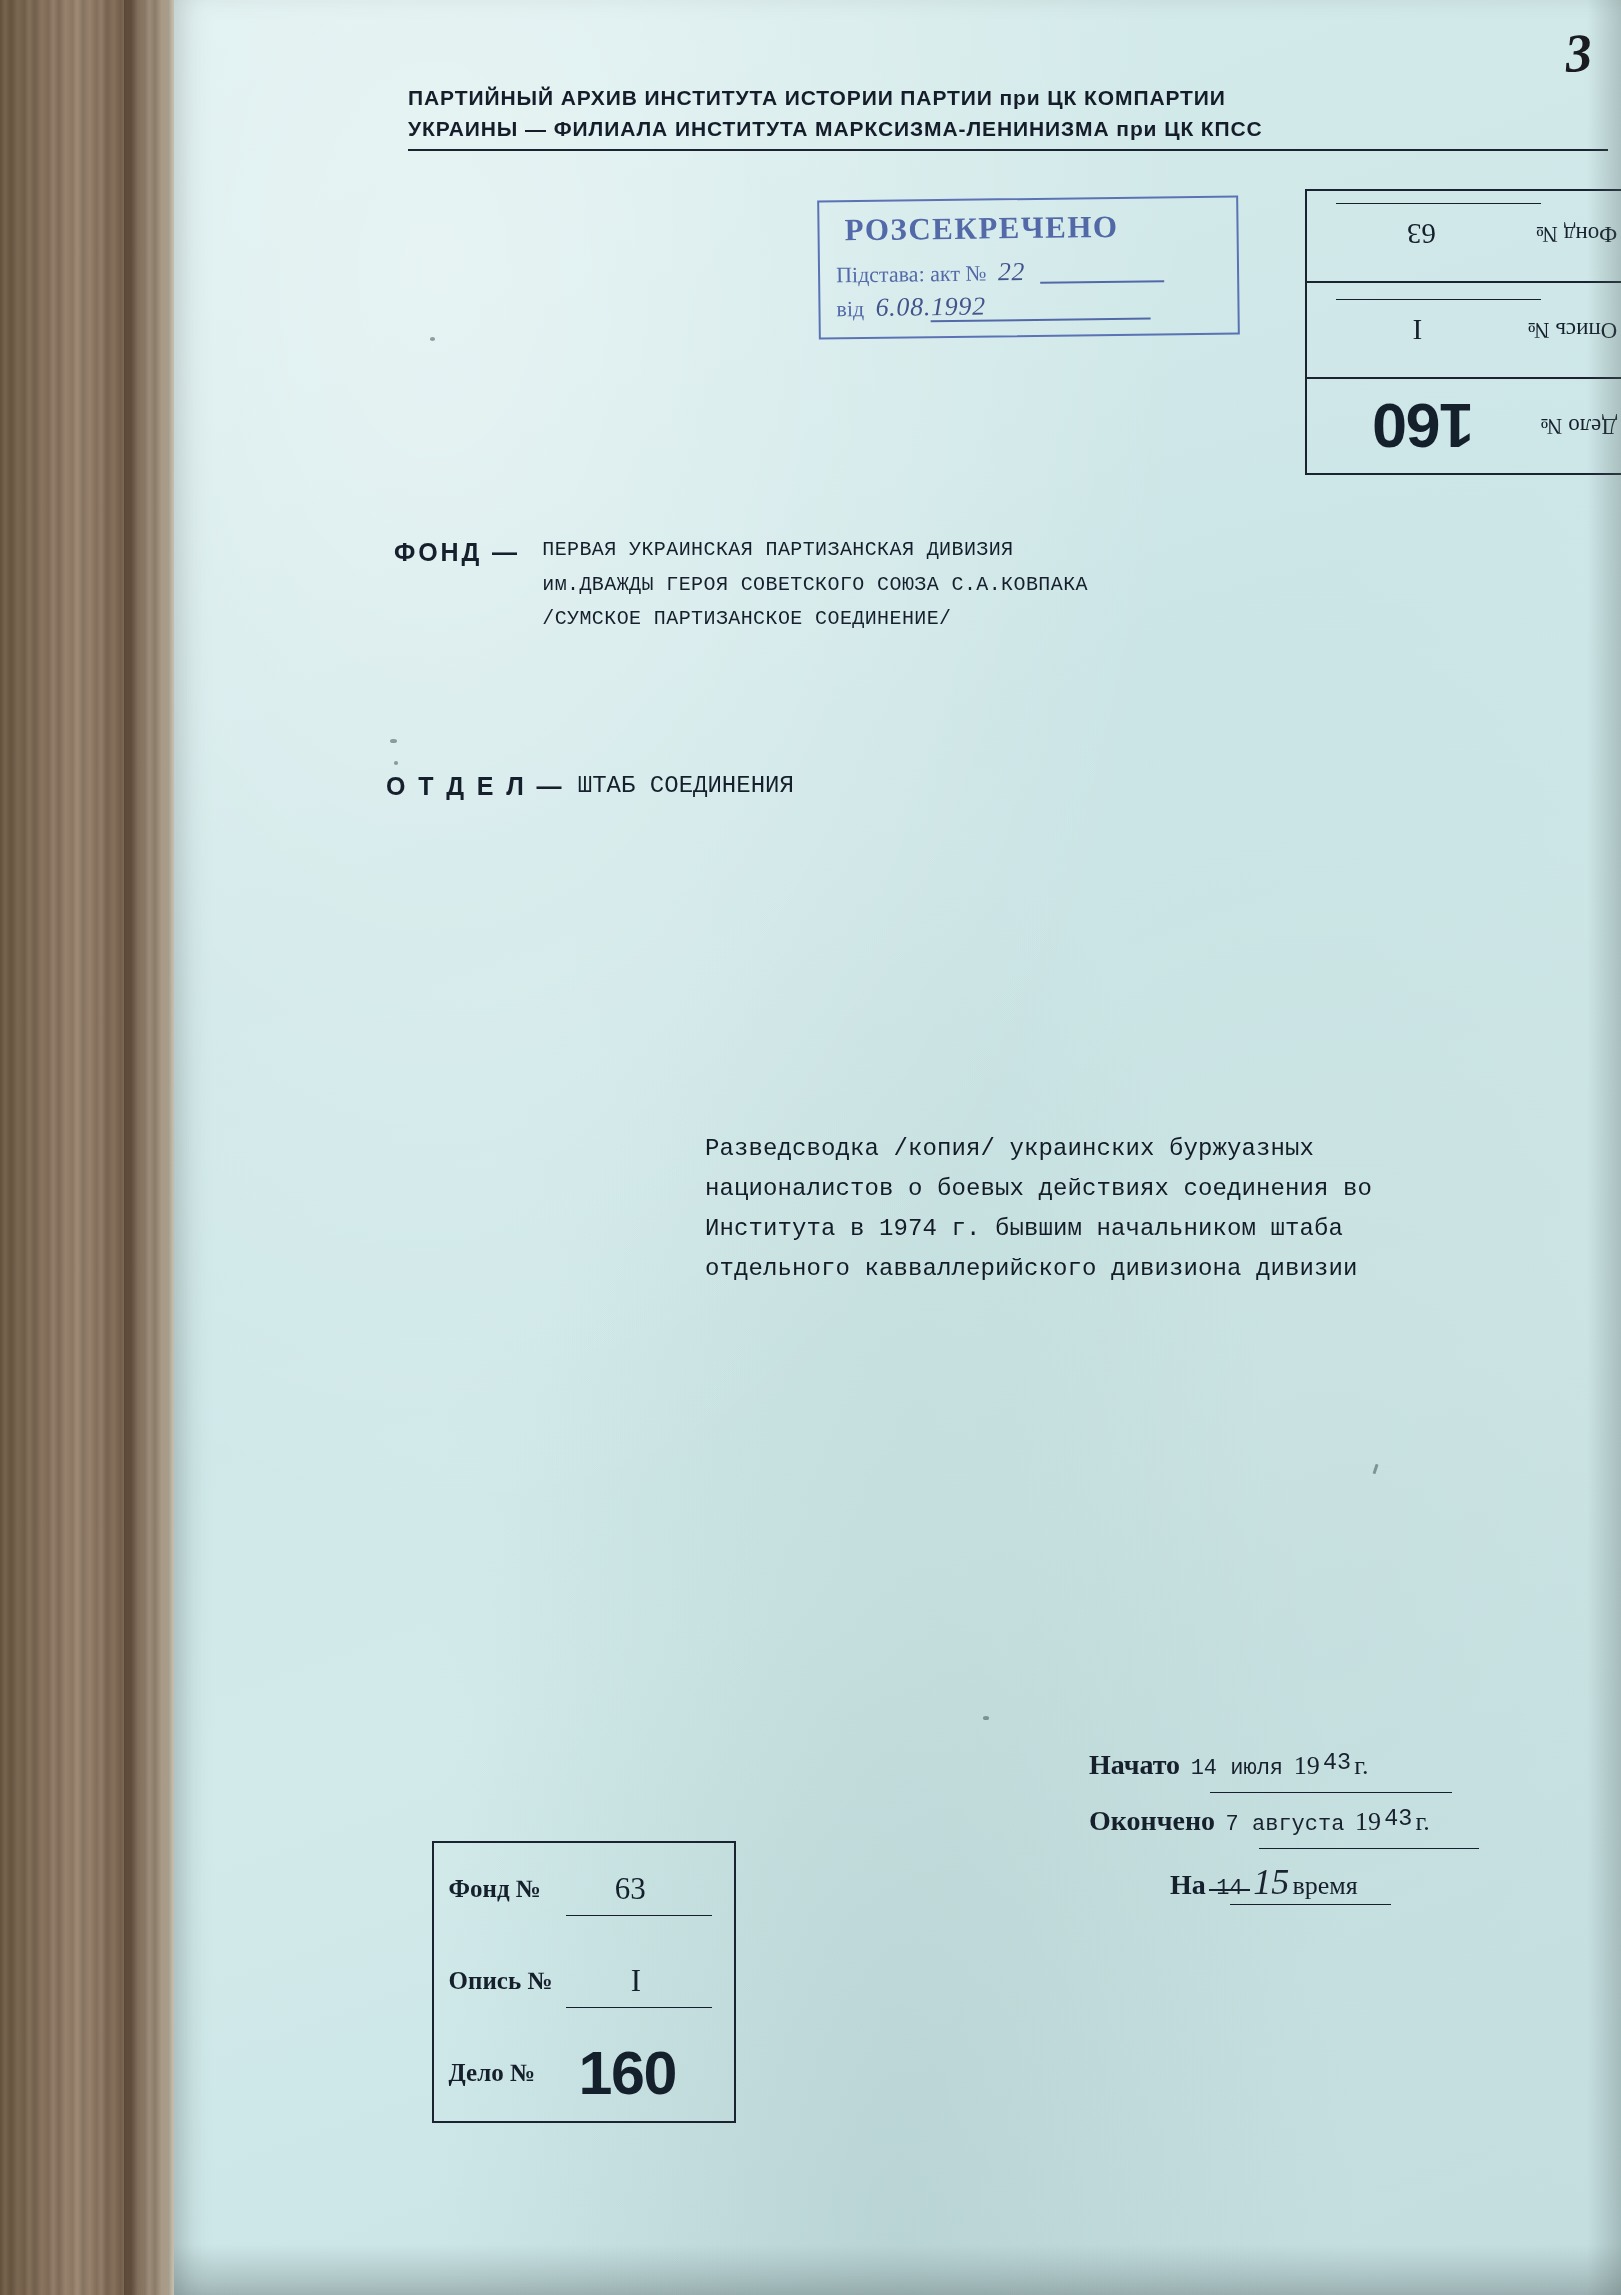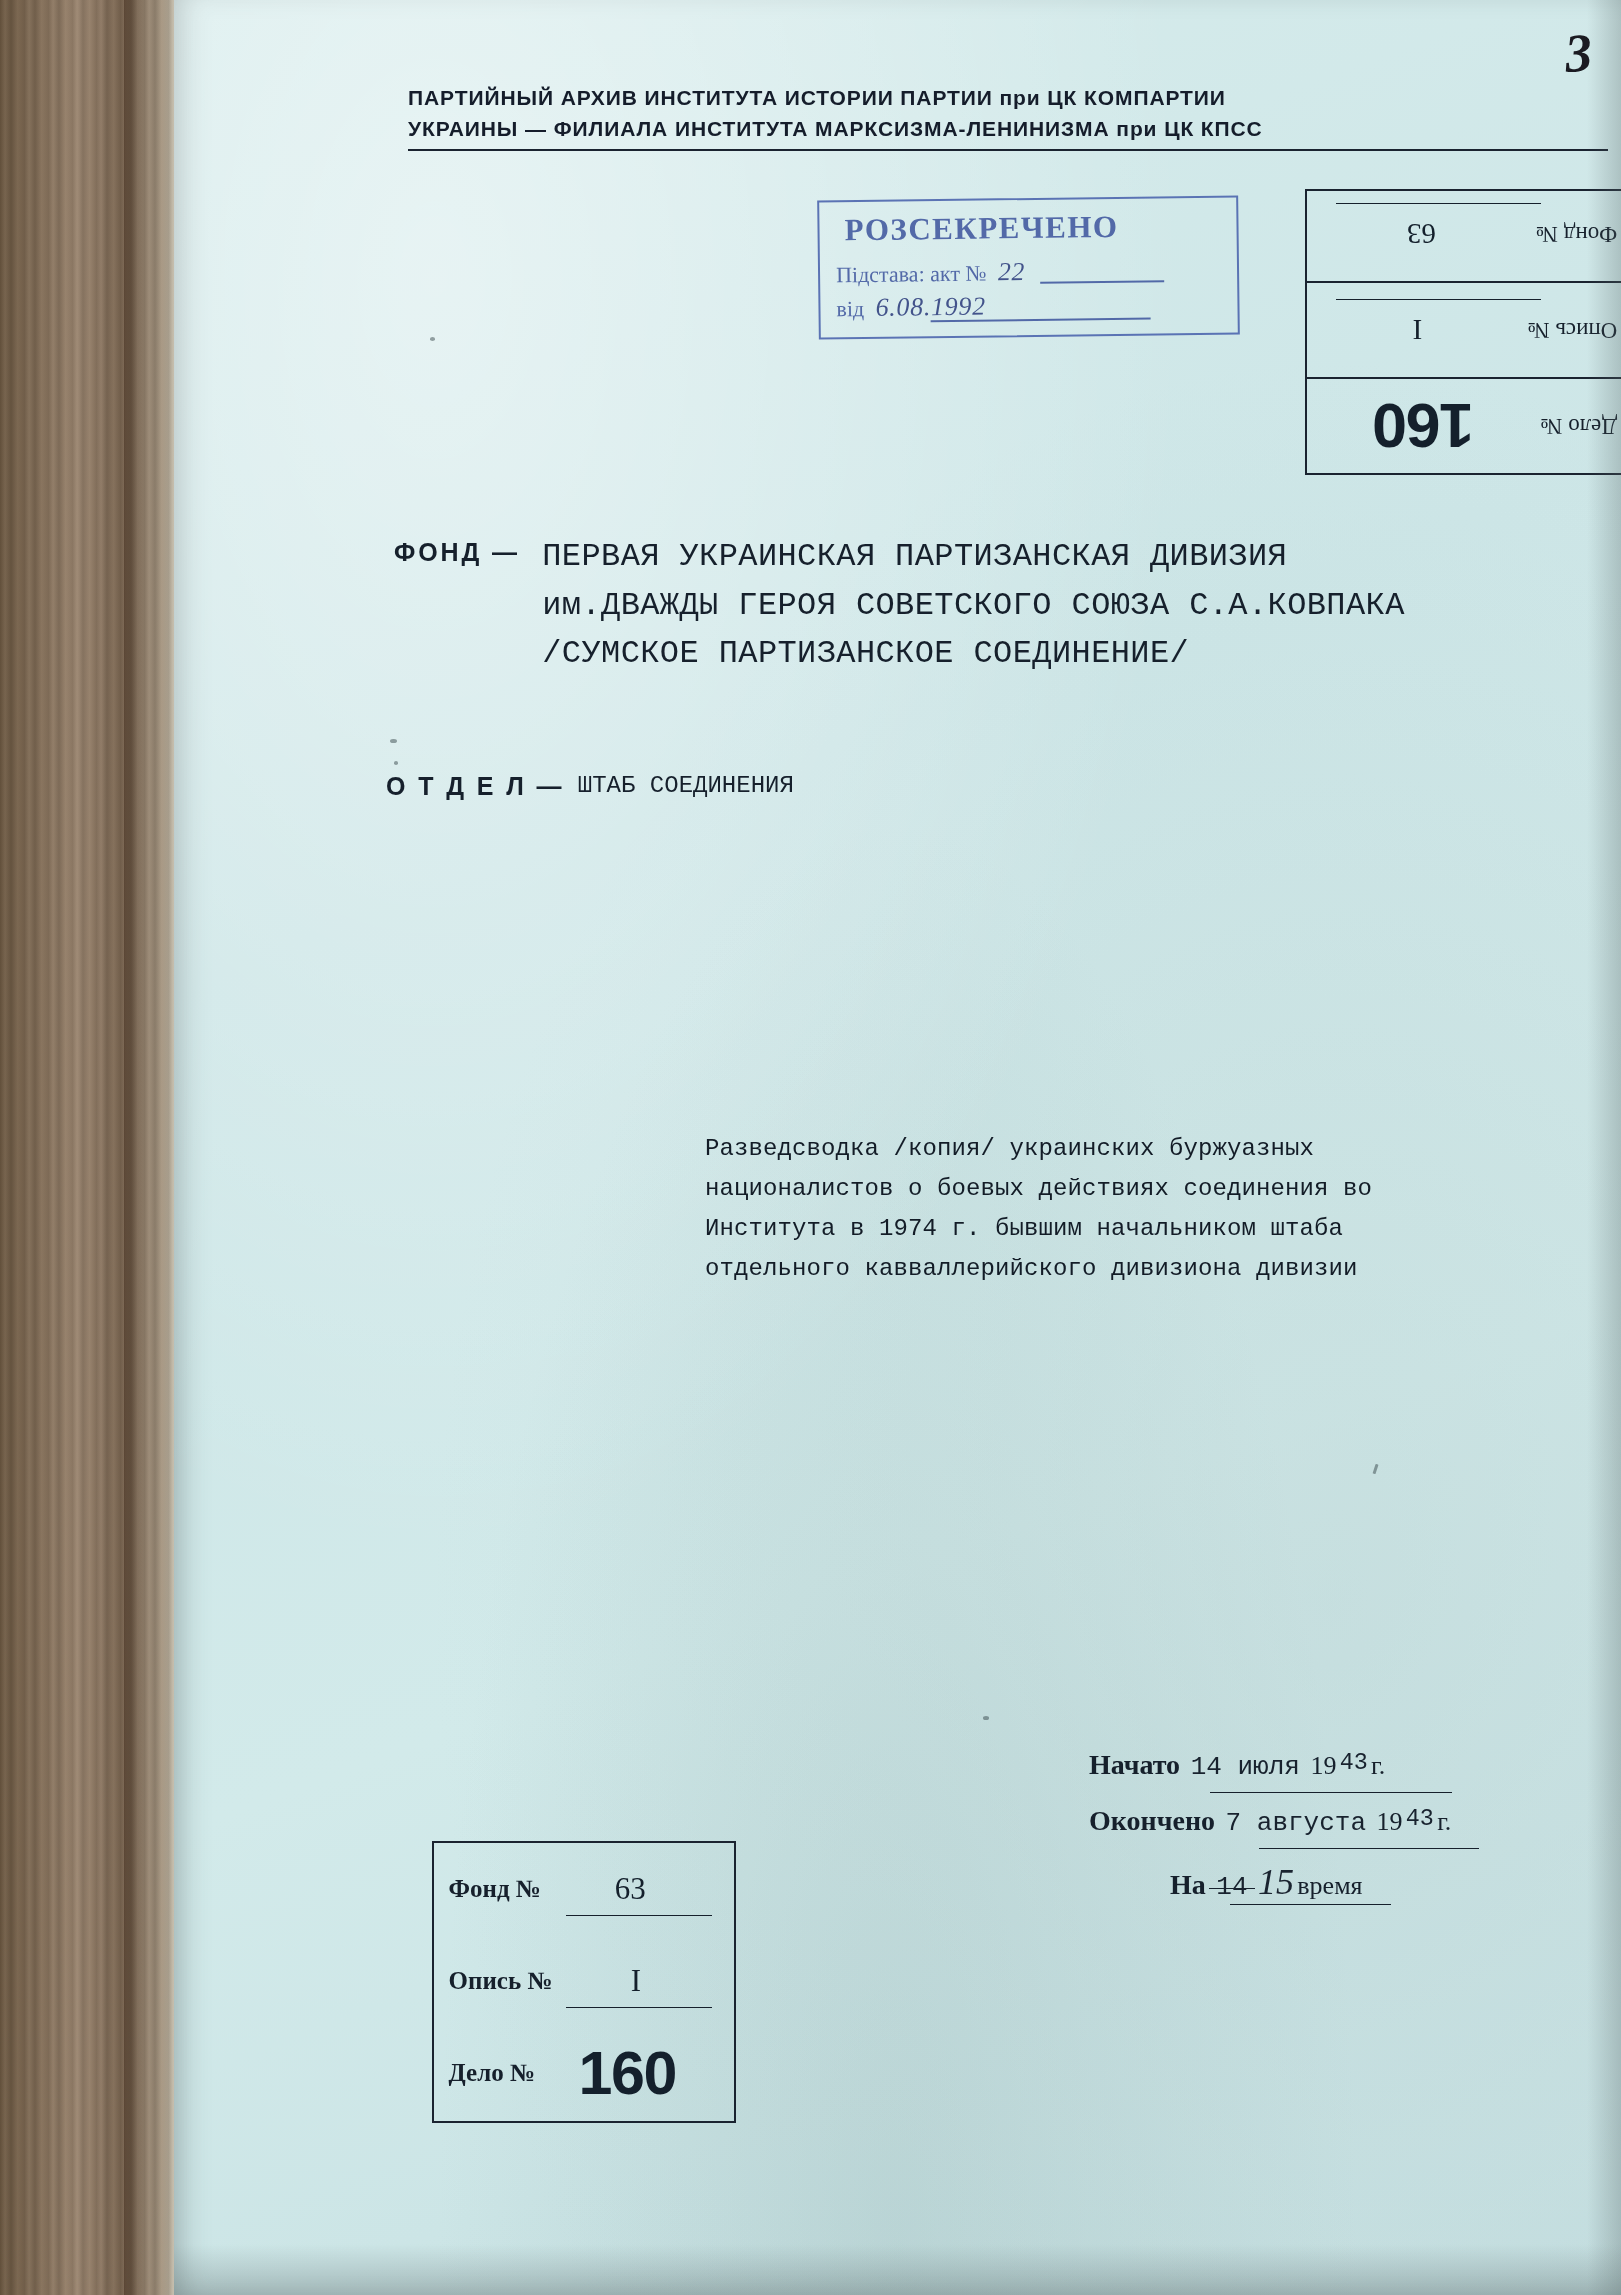--- a/index.html
+++ b/index.html
@@ -215,21 +215,21 @@
     display: inline-block;
     vertical-align: top;
   }
   #fond-block .fond-lines {
     display: inline-block;
     margin-left: 19px;
     vertical-align: top;
   }
   #fond-block .fond-lines .l {
     font-family: "Liberation Mono", monospace;
-    font-size: 32px;
+    font-size: 20px;
     letter-spacing: 0.4px;
     color: #16202c;
     white-space: nowrap;
     margin-bottom: 11.7px;
   }
   #otdel-block {
     position: absolute;
     left: 212px;
     top: 772px;
   }
@@ -272,21 +272,21 @@
     white-space: nowrap;
   }
   #dates-block .dlabel {
     font-family: "Liberation Serif", serif;
     font-weight: bold;
     font-size: 28px;
     color: #16202c;
   }
   #dates-block .dvalue {
     font-family: "Liberation Mono", monospace;
-    font-size: 26px;
+    font-size: 22px;
     color: #18222e;
     padding: 0 7.3px;
   }
   #dates-block .dline-u {
     position: absolute;
     height: 1.5px;
     background: #16202c;
     bottom: 11.7px;
   }
   #dates-block .dsuffix {

